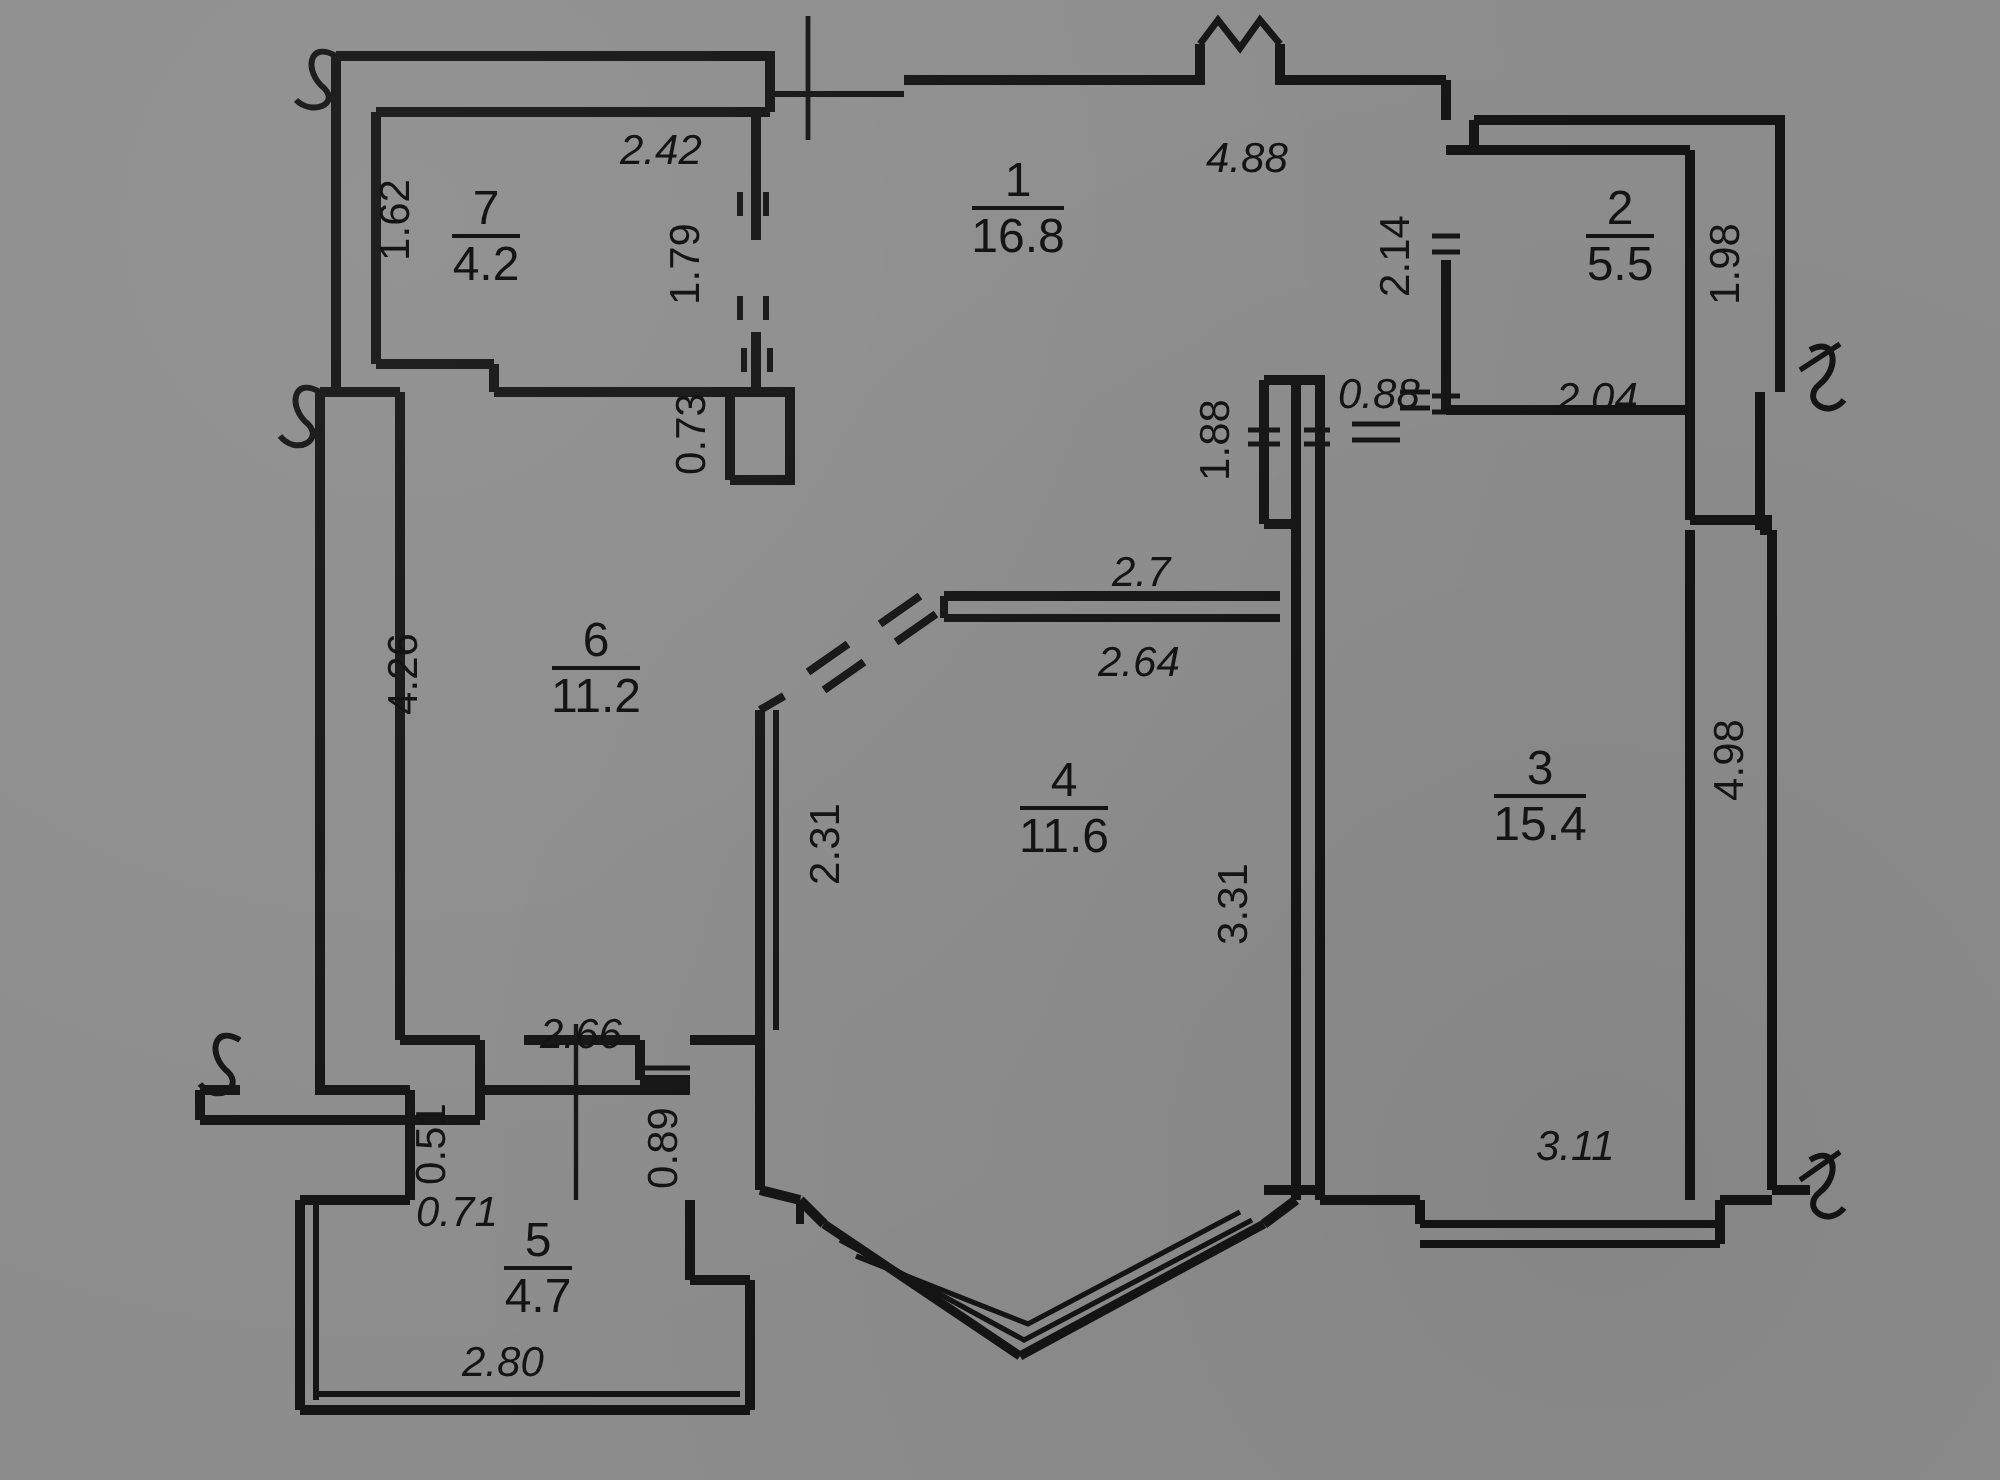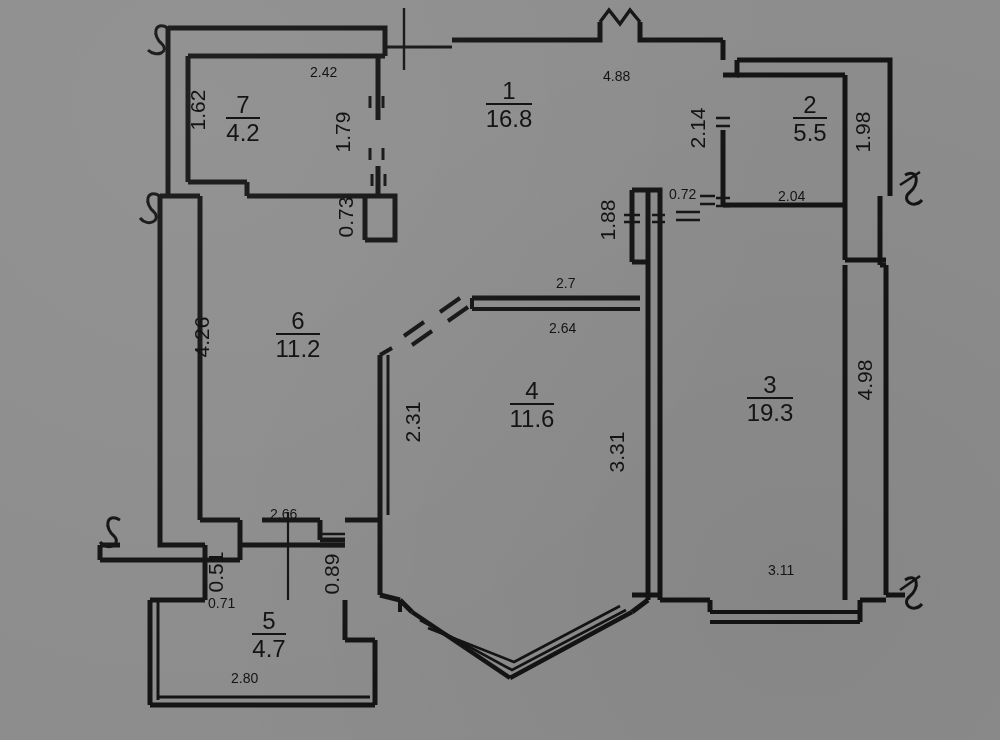--- a/index.html
+++ b/index.html
@@ -14,21 +14,21 @@
     position:absolute;inset:0;
     width:1000px;height:740px;
   }
   .lbl{
     position:absolute;
     color:#141414;
     font-family:"Liberation Sans", sans-serif;
     white-space:nowrap;
     user-select:none;
   }
-  .dim{font-size:14px;letter-spacing:0px;}
+  .dim{font-size:21px;letter-spacing:0px;font-style:italic;}
   .dimv{font-size:21px;transform-origin:center center;}
   .roomwrap{
     position:absolute;
     text-align:center;
     color:#141414;
   }
   .roomnum{font-size:24px;font-weight:400;line-height:1.05;}
   .roomarea{font-size:24px;font-weight:400;line-height:1.1;
     border-top:2px solid #141414;padding-top:1px;display:inline-block;}
   .noise{
@@ -193,35 +193,35 @@
 </div>
 <div class="lbl dim" style="left:603px;top:68px;">4.88</div>
 
 <div class="roomwrap" style="left:779px;top:92px;width:62px;">
   <div class="roomnum">2</div>
   <div class="roomarea">5.5</div>
 </div>
 <div class="lbl dimv" style="left:678px;top:116px;transform:rotate(-90deg);">2.14</div>
 <div class="lbl dimv" style="left:843px;top:120px;transform:rotate(-90deg);">1.98</div>
 <div class="lbl dim" style="left:778px;top:188px;">2.04</div>
-<div class="lbl dim" style="left:669px;top:186px;">0.72</div>
+<div class="lbl dim" style="left:669px;top:186px;">0.88</div>
 <div class="lbl dimv" style="left:588px;top:208px;transform:rotate(-90deg);">1.88</div>
 
 <div class="roomwrap" style="left:498px;top:378px;width:68px;">
   <div class="roomnum">4</div>
   <div class="roomarea">11.6</div>
 </div>
 <div class="lbl dim" style="left:556px;top:275px;">2.7</div>
 <div class="lbl dim" style="left:549px;top:320px;text-align:center;">2.64</div>
 <div class="lbl dimv" style="left:393px;top:410px;transform:rotate(-90deg);">2.31</div>
 <div class="lbl dimv" style="left:597px;top:440px;transform:rotate(-90deg);">3.31</div>
 
 <div class="roomwrap" style="left:736px;top:372px;width:68px;">
   <div class="roomnum">3</div>
-  <div class="roomarea">19.3</div>
+  <div class="roomarea">15.4</div>
 </div>
 <div class="lbl dimv" style="left:845px;top:368px;transform:rotate(-90deg);">4.98</div>
 <div class="lbl dim" style="left:768px;top:562px;">3.11</div>
 
 <div class="roomwrap" style="left:264px;top:308px;width:68px;">
   <div class="roomnum">6</div>
   <div class="roomarea">11.2</div>
 </div>
 <div class="lbl dimv" style="left:182px;top:325px;transform:rotate(-90deg);">4.26</div>
 <div class="lbl dim" style="left:258px;top:506px;margin-left:12px;">2.66</div>

